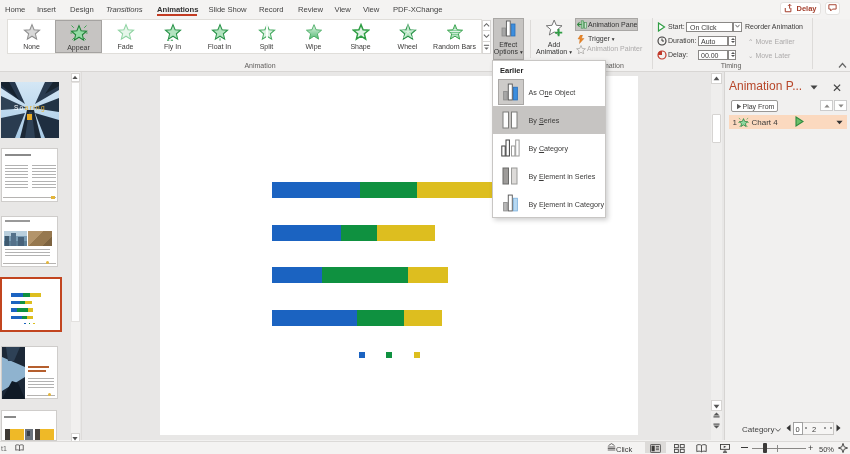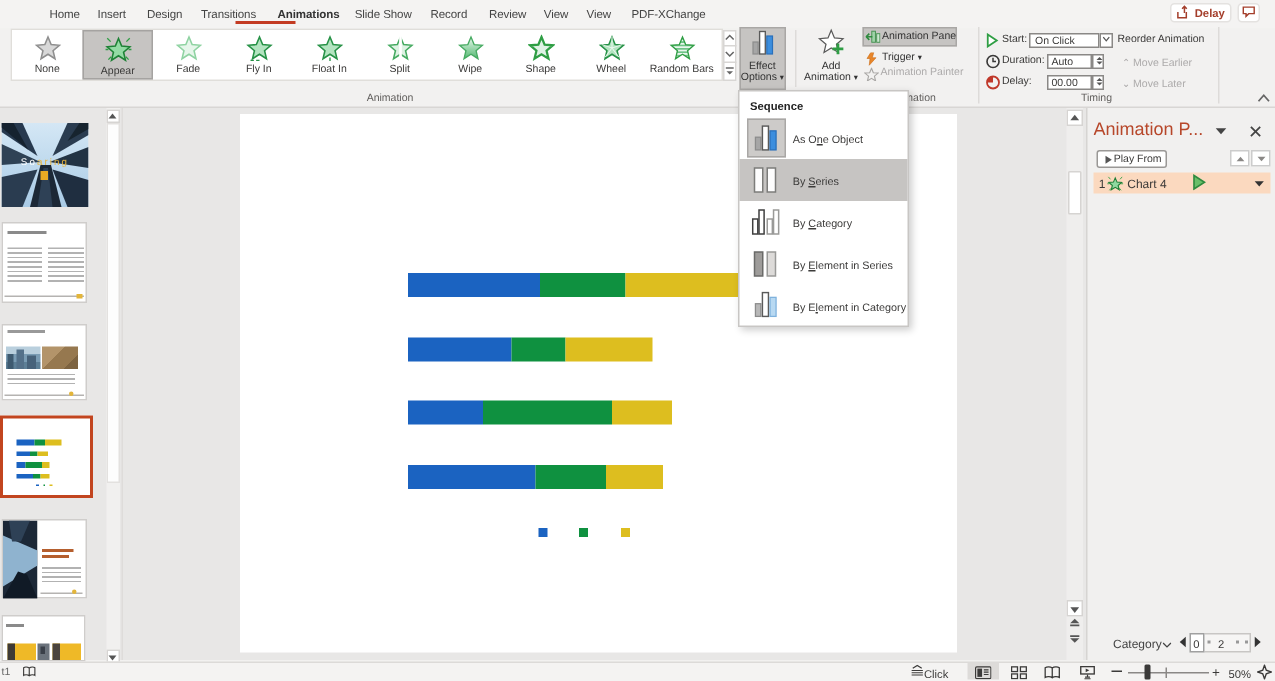--- a/index.html
+++ b/index.html
@@ -1,38 +1,38 @@
 <!DOCTYPE html>
 <html><head>
 <meta charset="utf-8">
 <style>
   * { margin:0; padding:0; box-sizing:border-box; }
   html,body { width:850px; height:454px; overflow:hidden; }
   body { font-family:"Liberation Sans", sans-serif; color:#3b3a39; }
   #app { position:relative; width:850px; height:454px; background:#f2f1f0; }
   .abs { position:absolute; } .abs svg { display:block; }
-  .tab { font-size:7.7px; color:#444; letter-spacing:-0.05px;margin-left:28px; }
+  .tab { font-size:7.7px; color:#444; letter-spacing:-0.05px; }
   .spinner { width:8px; height:10px; background:#fff; border:1px solid #8a8886; }
   .spinner::before { content:""; position:absolute; left:1.5px; top:1.5px; border-left:2px solid transparent; border-right:2px solid transparent; border-bottom:2.5px solid #555; }
   .spinner::after { content:""; position:absolute; left:1.5px; bottom:1.5px; border-left:2px solid transparent; border-right:2px solid transparent; border-top:2.5px solid #555; }
   .tile { position:absolute; top:20px; width:47px; height:33px; text-align:center; }
   .tile .lbl { position:absolute; left:0; right:0; top:23px; font-size:7px; color:#3b3a39; white-space:nowrap; }
   .tile svg { position:absolute; left:50%; margin-left:-9px; top:3px; }
   .mi { position:absolute; left:493px; width:111.5px; height:28px; z-index:51; }
   .mi .txt { position:absolute; left:35.5px; top:10px; font-size:7.2px; color:#3b3a39; white-space:nowrap; }
 </style>
 </head>
 <body>
 <div id="app">
 
   <div class="abs" style="left:0;top:0;width:850px;height:19px;background:#f4f3f2;"></div>
   <div class="abs tab" style="left:5px;top:5px;">Home</div>
   <div class="abs tab" style="left:37px;top:5px;">Insert</div>
   <div class="abs tab" style="left:70px;top:5px;">Design</div>
-  <div class="abs tab" style="left:106px;top:5px;">Transitions</div>
+  <div class="abs tab" style="left:106px;top:5px;font-style:italic;">Transitions</div>
   <div class="abs tab" style="left:157px;top:5px;font-weight:bold;color:#333;">Animations</div>
   <div class="abs" style="left:156.5px;top:13.5px;width:40px;height:2px;background:#c33b22;"></div>
   <div class="abs tab" style="left:208.5px;top:5px;">Slide Show</div>
   <div class="abs tab" style="left:259px;top:5px;">Record</div>
   <div class="abs tab" style="left:298px;top:5px;">Review</div>
   <div class="abs tab" style="left:334.5px;top:5px;">View</div>
   <div class="abs tab" style="left:363px;top:5px;">View</div>
   <div class="abs tab" style="left:393px;top:5px;">PDF-XChange</div>
 
   <div class="abs" style="left:780px;top:1.5px;width:41px;height:13px;background:#fff;border:1px solid #e4e2e0;border-radius:3px;"></div>
@@ -536,21 +536,21 @@
   <div class="abs" style="left:763px;top:443px;width:4px;height:10px;background:#3b3a39;border-radius:1px;"></div>
   <div class="abs" style="left:808px;top:443px;font-size:9px;color:#3b3a39;">+</div>
   <div class="abs" style="left:819px;top:444.5px;font-size:7.5px;">50%</div>
   <div class="abs" style="left:838px;top:443px;">
       <svg width="10" height="10" viewBox="0 0 12 12">
         <path d="M6 0.5 L7.4 4.6 L11.5 6 L7.4 7.4 L6 11.5 L4.6 7.4 L0.5 6 L4.6 4.6 Z" fill="none" stroke="#3b3a39" stroke-width="1.1"></path>
       </svg>
     </div>
 
   <div class="abs" style="left:492px;top:60px;width:113.5px;height:158px;background:#fff;border:1px solid #c8c6c4;box-shadow:2px 2px 5px rgba(0,0,0,0.2);z-index:50;"></div>
-  <div class="abs" style="left:500px;top:66px;font-size:7.5px;font-weight:bold;color:#222;z-index:51;">Sequence</div>
+  <div class="abs" style="left:500px;top:66px;font-size:7.5px;font-weight:bold;color:#222;z-index:51;">Earlier</div>
   <div id="menuitems">
 
     <div class="mi" style="top:78px;">
       <div class="abs" style="left:4.5px;top:1px;width:26px;height:26px;background:#cdcbc9;border:1px solid #a9a7a5;"></div>
       <svg width="17" height="18" viewBox="0 0 15 17" style="position:absolute;left:9px;top:5px;">
         <rect x="1" y="8" width="3.4" height="8" fill="#a6a6a6" stroke="#8c8c8c" stroke-width="0.8"></rect>
         <rect x="5.4" y="1" width="3.8" height="15" fill="#fff" stroke="#5a5a5a" stroke-width="0.9"></rect>
         <rect x="10.2" y="4" width="3.8" height="12" fill="#3c8ede" stroke="#2a70bb" stroke-width="0.8"></rect>
       </svg>
       <div class="txt">As O<u>n</u>e Object</div>

